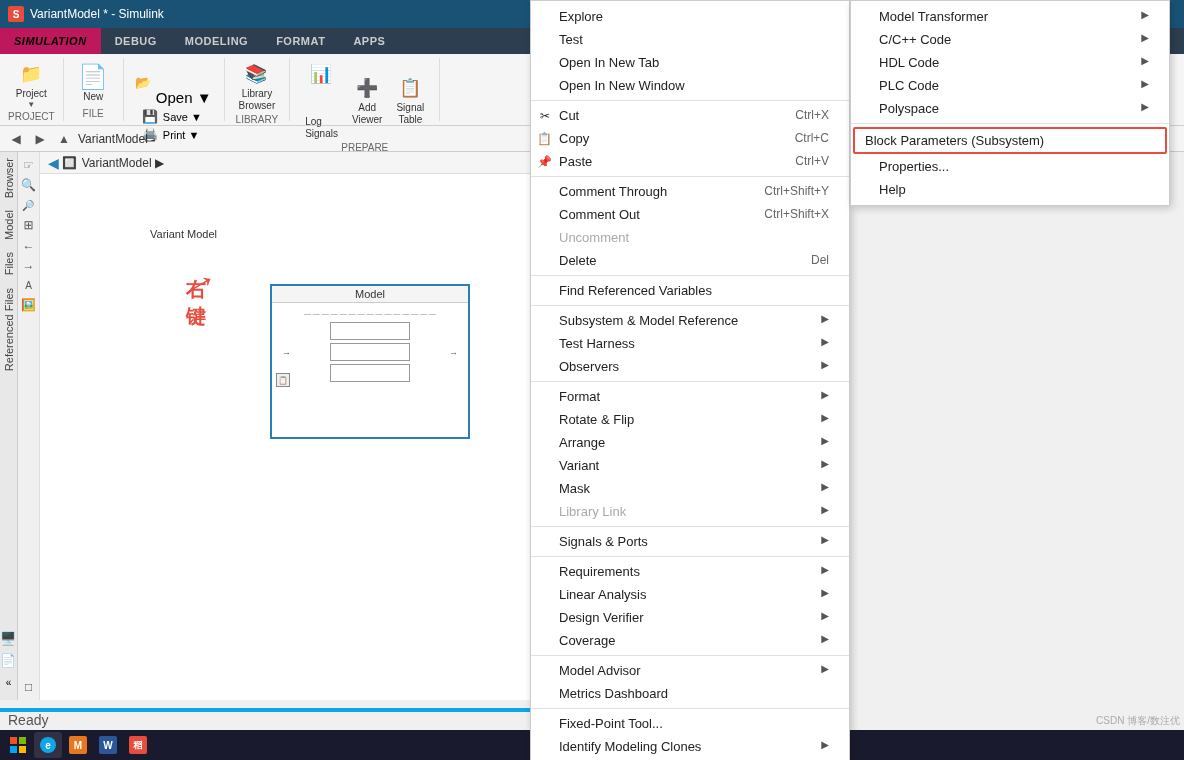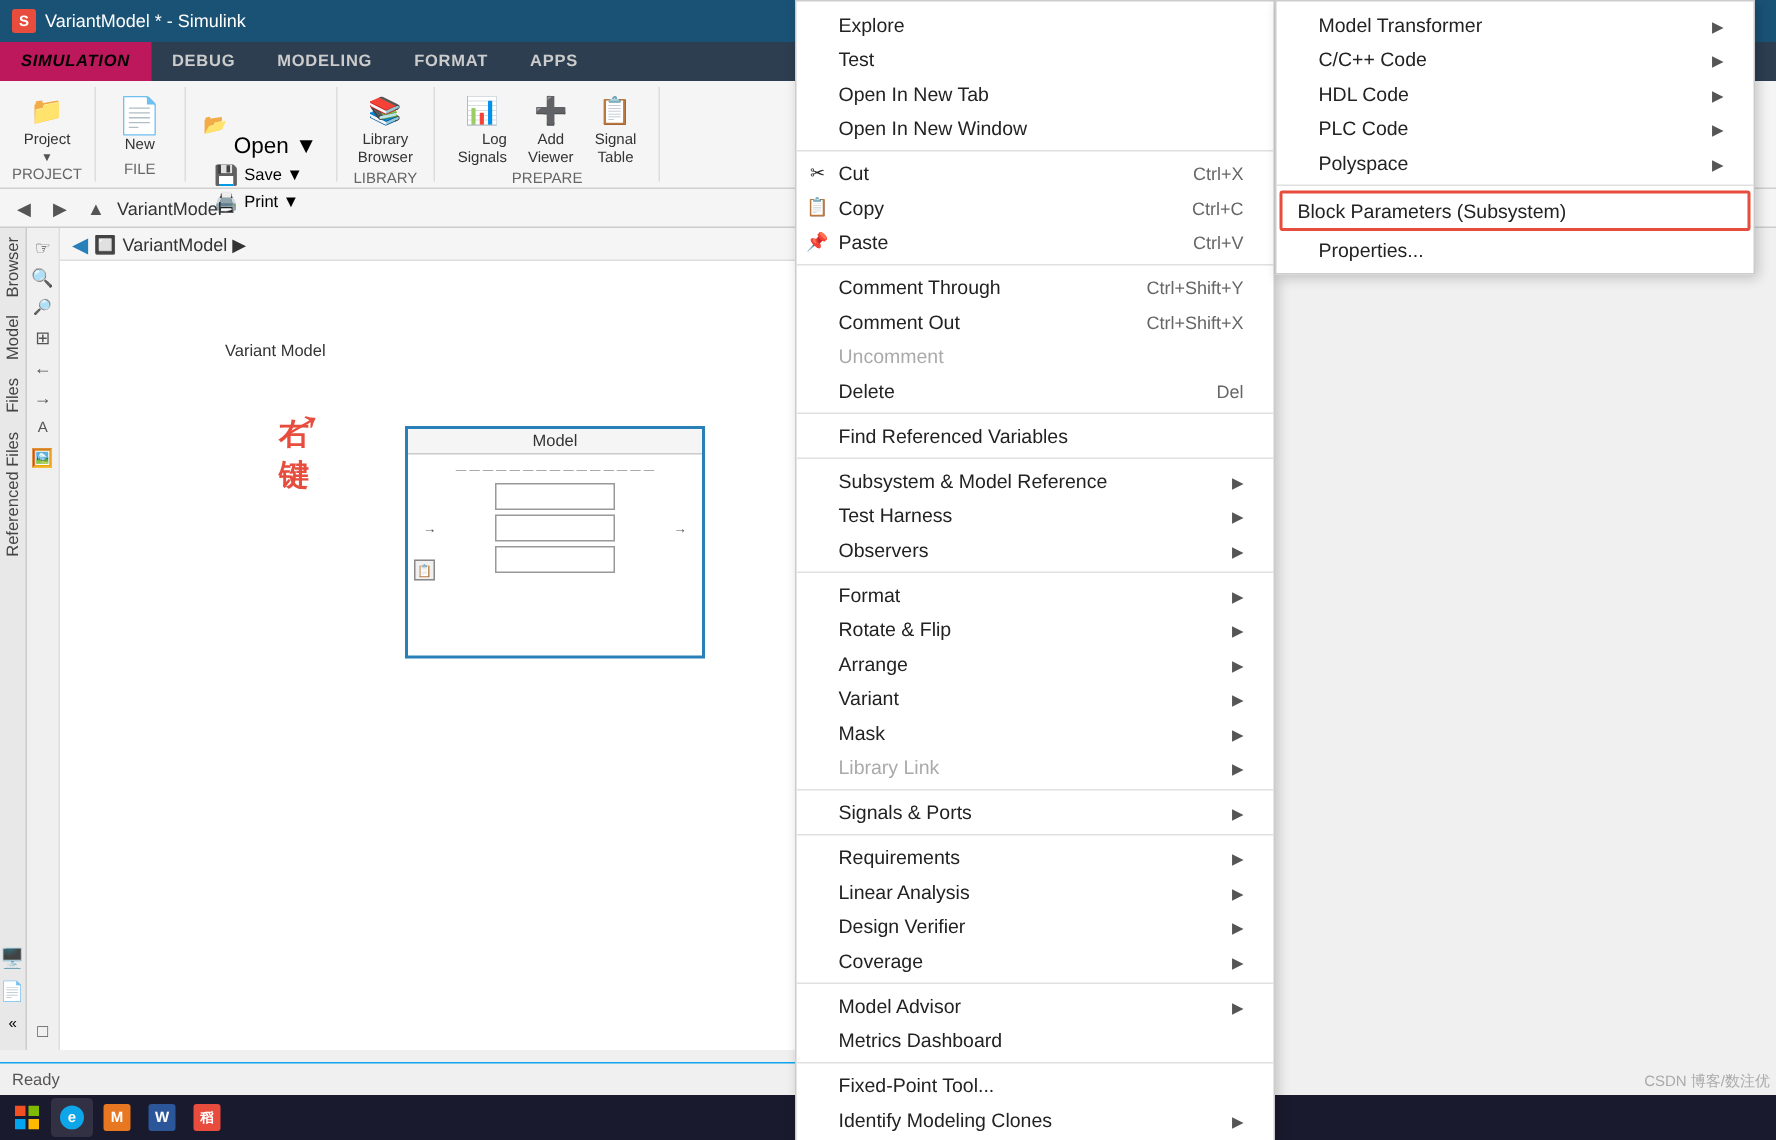--- a/index.html
+++ b/index.html
@@ -222,25 +222,25 @@
     }
     .model-port {
       font-size: 9px;
       color: #555;
     }
 
     
     .status-bar {
       height: 22px;
       background: #f0f0f0;
-      border-top: 1px solid #0ea5e9;
-      display: flex;
-      align-items: center;
+      border-top: 4px solid #0ea5e9;
+      display: flex;
+      align-items: flex-start;
       padding: 0 8px;
-      font-size: 11px;
+      font-size: 14px;
       color: #555;
       position: absolute;
       bottom: 30px;
       left: 0;
       width: 530px;
     }
 
     
     .taskbar {
       position: absolute;
@@ -280,21 +280,21 @@
       top: 0;
       left: 0;
       width: 320px;
       background: white;
       border: 1px solid #ccc;
       box-shadow: 2px 2px 8px rgba(0,0,0,0.2);
       padding: 4px 0;
     }
     .menu-item {
       display: flex;
-      align-items: flex-end;
+      align-items: flex-start;
       padding: 4px 20px 4px 28px;
       cursor: pointer;
       font-size: 13px;
       color: #222;
       position: relative;
       white-space: nowrap;
     }
     .menu-item.disabled { color: #aaa; cursor: default; }
     .menu-item .shortcut {
       margin-left: auto;
@@ -449,21 +449,21 @@
 Browser</div>
       </div>
     </div>
     <div class="ribbon-group-label">LIBRARY</div>
   </div>
 
   <div class="ribbon-group" style="min-width:150px;">
     <div class="ribbon-buttons">
       <div class="ribbon-btn">
         <div class="ribbon-btn-icon">📊</div>
-        <div class="ribbon-btn-label" style="white-space:pre-line; text-align:right;">Log
+        <div class="ribbon-btn-label" style="white-space:pre-line; text-align:left;margin-top:28px;">Log
 Signals</div>
       </div>
       <div class="ribbon-btn">
         <div class="ribbon-btn-icon">➕</div>
         <div class="ribbon-btn-label" style="white-space:pre-line; text-align:center;">Add
 Viewer</div>
       </div>
       <div class="ribbon-btn">
         <div class="ribbon-btn-icon">📋</div>
         <div class="ribbon-btn-label" style="white-space:pre-line; text-align:center;">Signal
@@ -727,20 +727,23 @@
     </div>
 
     <div class="menu-separator"></div>
 
     <div class="menu-item block-params" style="border: 2px solid #e74c3c; margin: 1px 2px; padding: 4px 10px; border-radius: 2px;">
       <span>Block Parameters (Subsystem)</span>
     </div>
     <div class="menu-item">
       <span>Properties...</span>
     </div>
+    <div class="menu-item">
+      <span>Help</span>
+    </div>
   </div>
 </div>
 
 <div class="taskbar">
   <div class="taskbar-btn">
     <svg width="16" height="16" viewBox="0 0 16 16">
       <rect x="0" y="0" width="7" height="7" fill="#f25022"></rect>
       <rect x="9" y="0" width="7" height="7" fill="#7fba00"></rect>
       <rect x="0" y="9" width="7" height="7" fill="#00a4ef"></rect>
       <rect x="9" y="9" width="7" height="7" fill="#ffb900"></rect>

